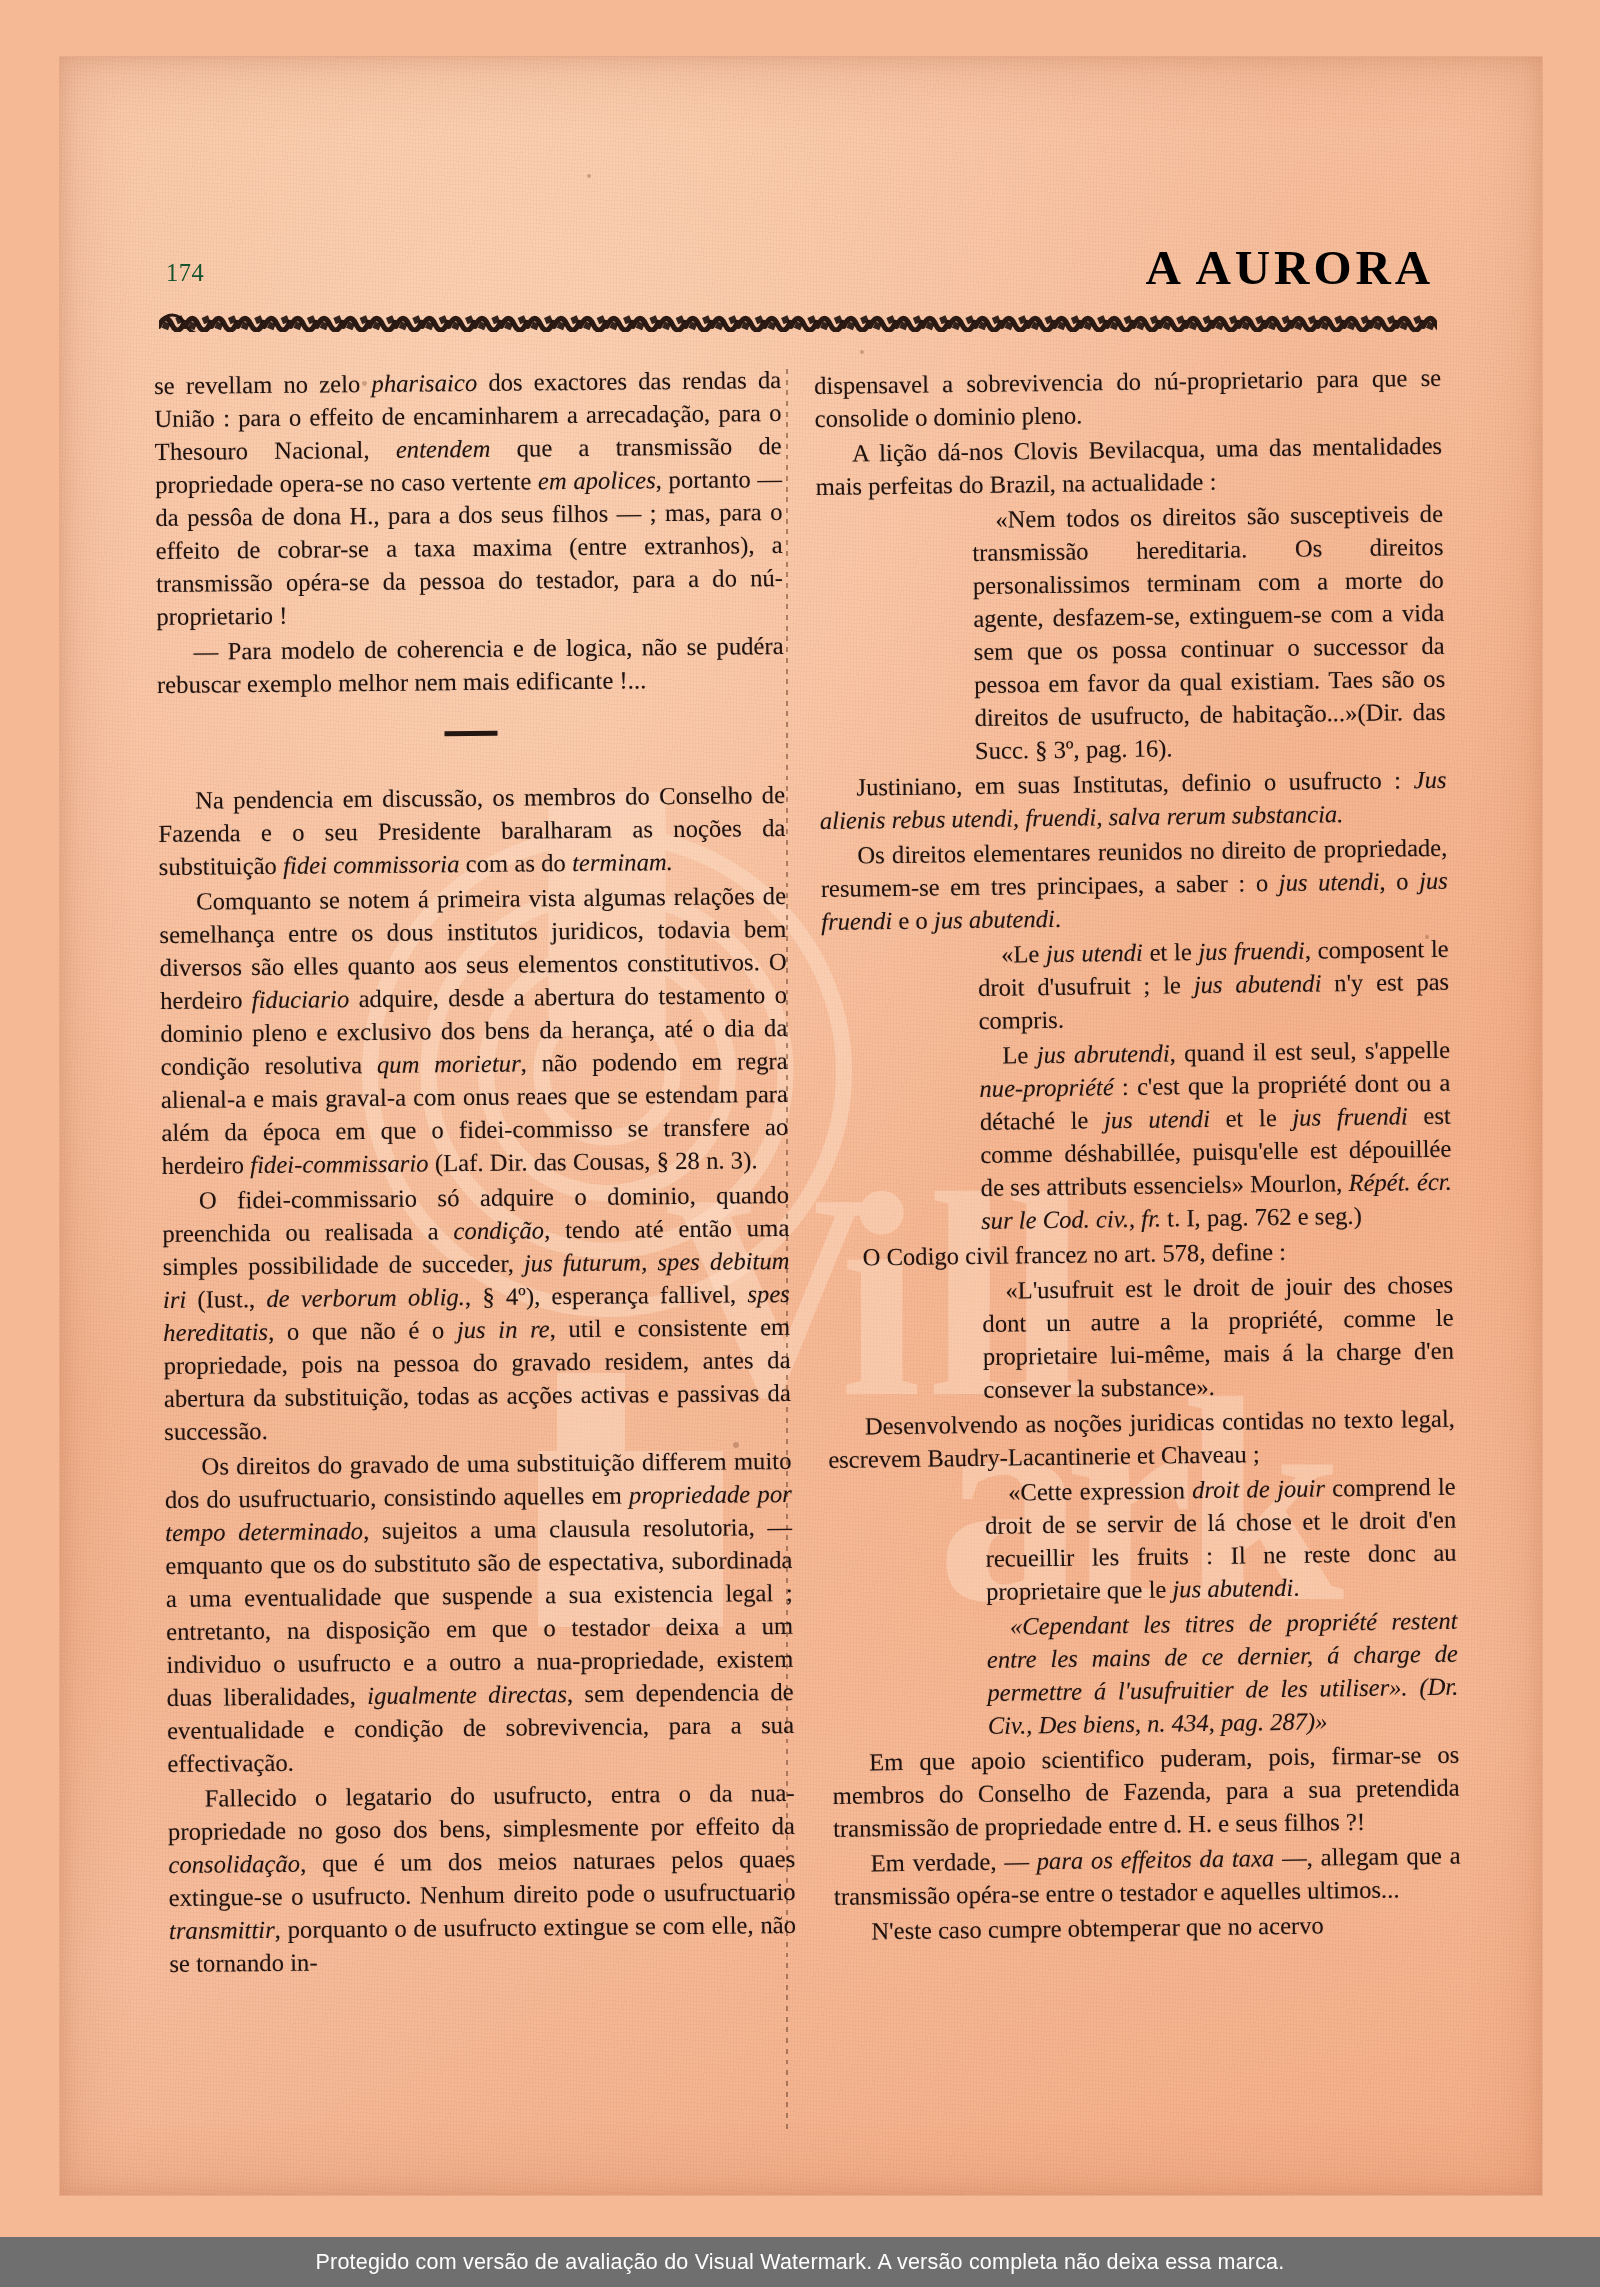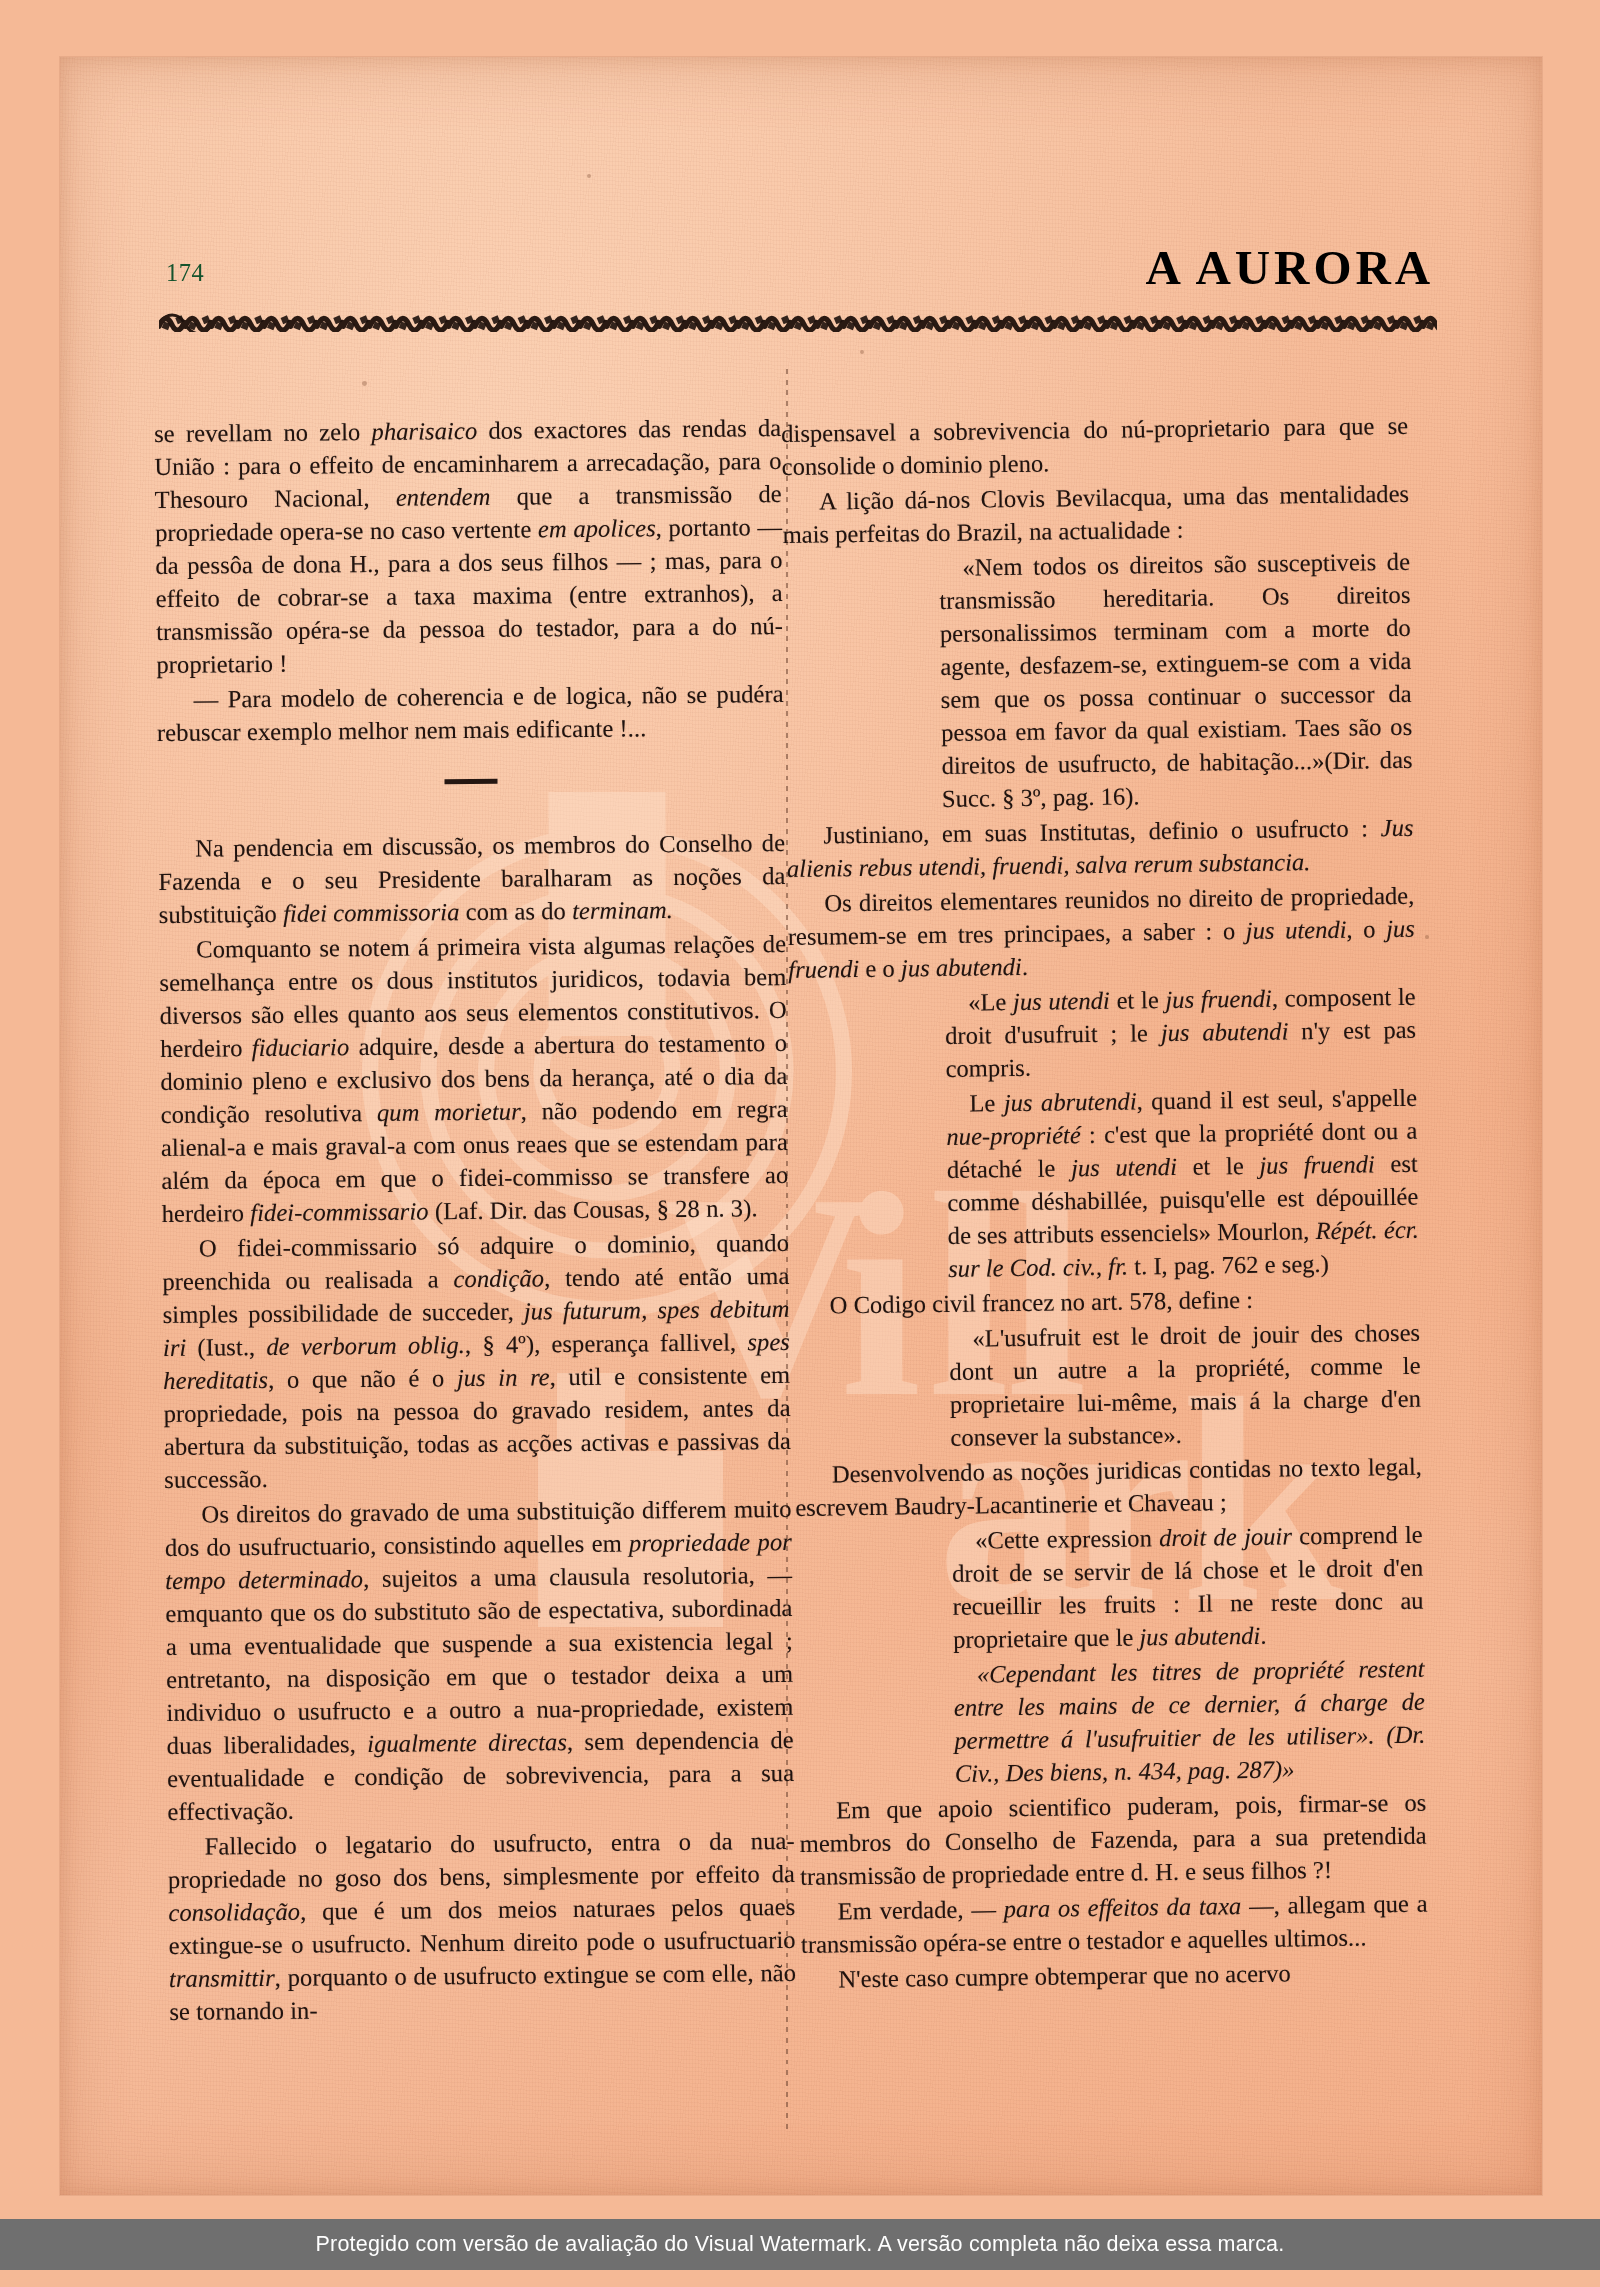--- a/index.html
+++ b/index.html
@@ -98,21 +98,21 @@
   }
   #title-rule{
     position:absolute; left:159px; top:307px; width:1278px; height:25px;
     overflow:hidden;
   }
 
   
   #columns{
     position:absolute; left:154px; top:369px;
     width:1287px; height:1775px;
-    display:flex; margin-top:48px;
+    display:flex; gap:33px;
   }
   .column{ width:627px; position:relative; }
   #column-rule{
     position:absolute; left:786px; top:369px; width:2px; height:1765px;
     background:repeating-linear-gradient(to bottom,#6b4330 0 4.9px, rgba(0,0,0,0) 4.9px 10.7px);
     opacity:.55;
   }
 
   .para{
     font-size:24.6px;
@@ -144,21 +144,21 @@
     margin:33px auto 45px auto;
   }
 
   
   #col-left  { transform:rotate(-0.55deg); transform-origin:top left; }
   #col-right { transform:rotate(-0.75deg); transform-origin:top left; }
   #col-left .para, #col-left .quote { letter-spacing:0.05px; }
 
   
   #footer-banner{
-    position:absolute; left:0; bottom:18px;
+    position:absolute; left:0; bottom:0;
     width:1600px; height:51px;
     background:#6f6f6f;
     display:flex; align-items:center; justify-content:center;
   }
   #footer-banner-text{
     color:#ffffff; font-size:21.5px;
     font-family:"Liberation Sans", sans-serif;
     letter-spacing:0.2px;
   }
 

